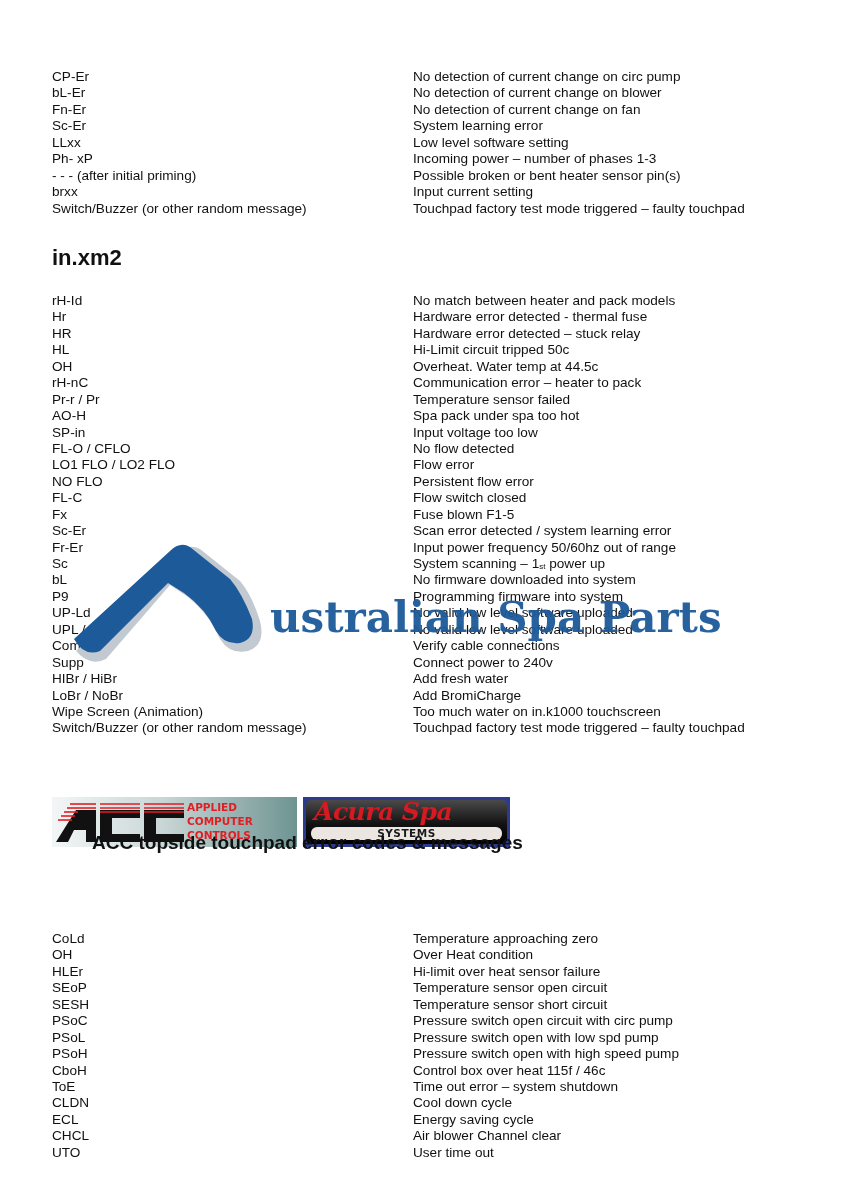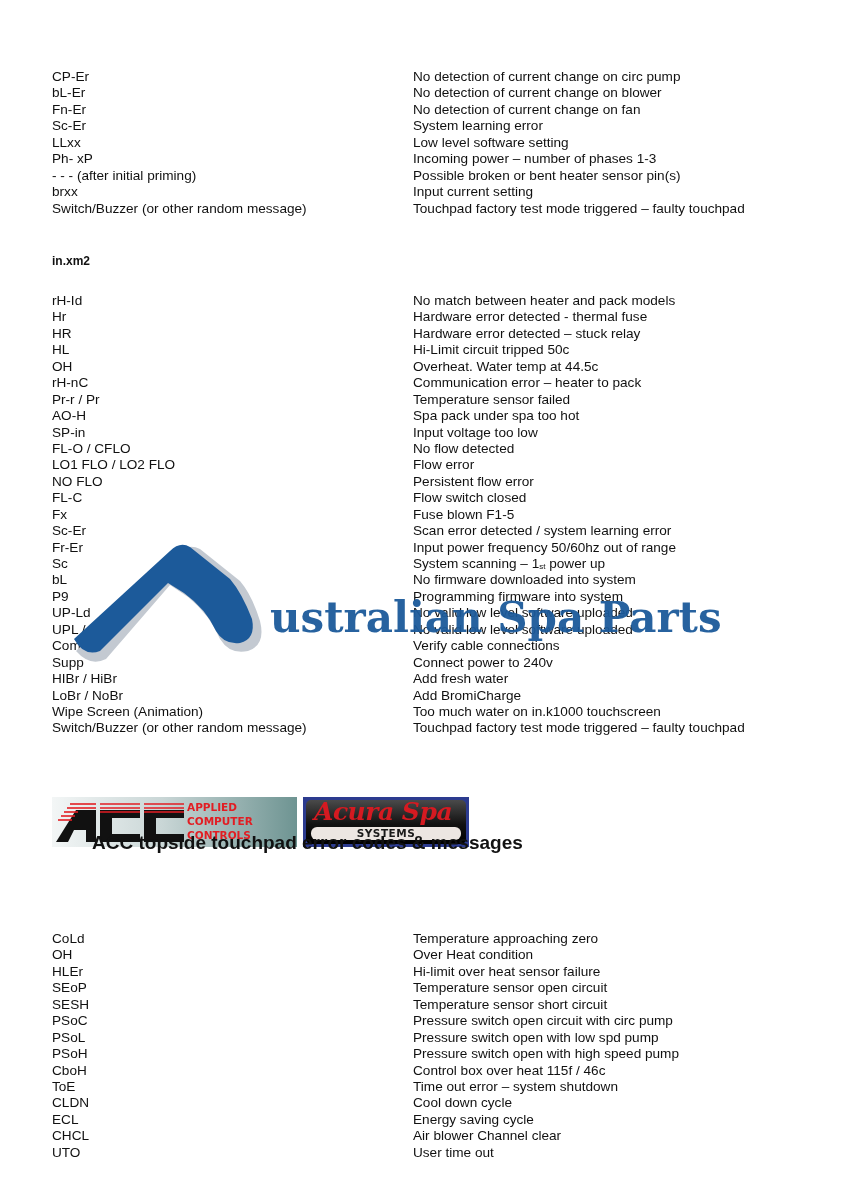--- a/index.html
+++ b/index.html
@@ -6,21 +6,21 @@
     body {
       width: 853px; height: 1200px; position: relative; overflow: hidden;
       font-family: "Liberation Sans", sans-serif; color: #111111;
     }
     .table { position: absolute; left: 52px; width: 760px; }
     .row { position: relative; height: 16.45px; line-height: 16.45px; font-size: 13.6px; white-space: nowrap; }
     .code { position: absolute; left: 0; }
     .desc { position: absolute; left: 361px; }
     .desc sub { font-size: 8px; vertical-align: baseline; position: relative; top: 1px; }
     .heading { position: absolute; left: 52px; font-weight: bold; font-family: "Liberation Sans", sans-serif; color: #111; }
-    #h-inxm2 { top: 254px; font-size: 12px; }
+    #h-inxm2 { top: 245px; font-size: 22px; }
     #h-acc { top: 832px; font-size: 19px; margin-left: 40px; }
     #t1 { top: 69px; }
     #t2 { top: 293px; }
     #t3 { top: 887px; margin-top: 44px; }
 
     
     .watermark { position: absolute; left: 70px; top: 535px; width: 730px; height: 130px; pointer-events: none; z-index: 2; }
     .wm-text {
       position: absolute; left: 200px; top: 62px; font-family: "DejaVu Serif", serif; font-weight: bold;
       font-size: 42px; letter-spacing: 0px; color: #1c5a9a; opacity: 0.95; white-space: nowrap; line-height: 1;
@@ -31,21 +31,21 @@
       position: absolute; left: 52px; top: 797px; width: 245px; height: 50px;
       background: linear-gradient(90deg, #f3f6f6 0%, #c9d6d6 45%, #6e9492 100%);
       overflow: hidden;
     }
     .logo-acc .acc-letters { position: absolute; left: 4px; top: 5px; }
     .logo-acc .acc-words {
       position: absolute; left: 135px; top: 3px; font-family: "DejaVu Sans", sans-serif; font-weight: bold;
       color: #e21d23; font-size: 10.5px; line-height: 14px;
     }
     .logo-acura {
-      position: absolute; left: 303px; top: 797px; width: 166px; height: 50px;
+      position: absolute; left: 303px; top: 797px; width: 207px; height: 50px;
       background: #2c3b8f; box-sizing: border-box; padding: 3px;
     }
     .logo-acura .inner {
       position: relative; width: 100%; height: 100%; border-radius: 5px;
       background: linear-gradient(180deg, #4a4a4a 0%, #121212 55%, #000 100%); overflow: hidden;
     }
     .logo-acura .script {
       position: absolute; left: 8px; top: -3px; font-family: "DejaVu Serif", serif; font-style: italic; font-weight: bold;
       font-size: 25px; color: #d51a21; white-space: nowrap; letter-spacing: -0.5px;
     }

